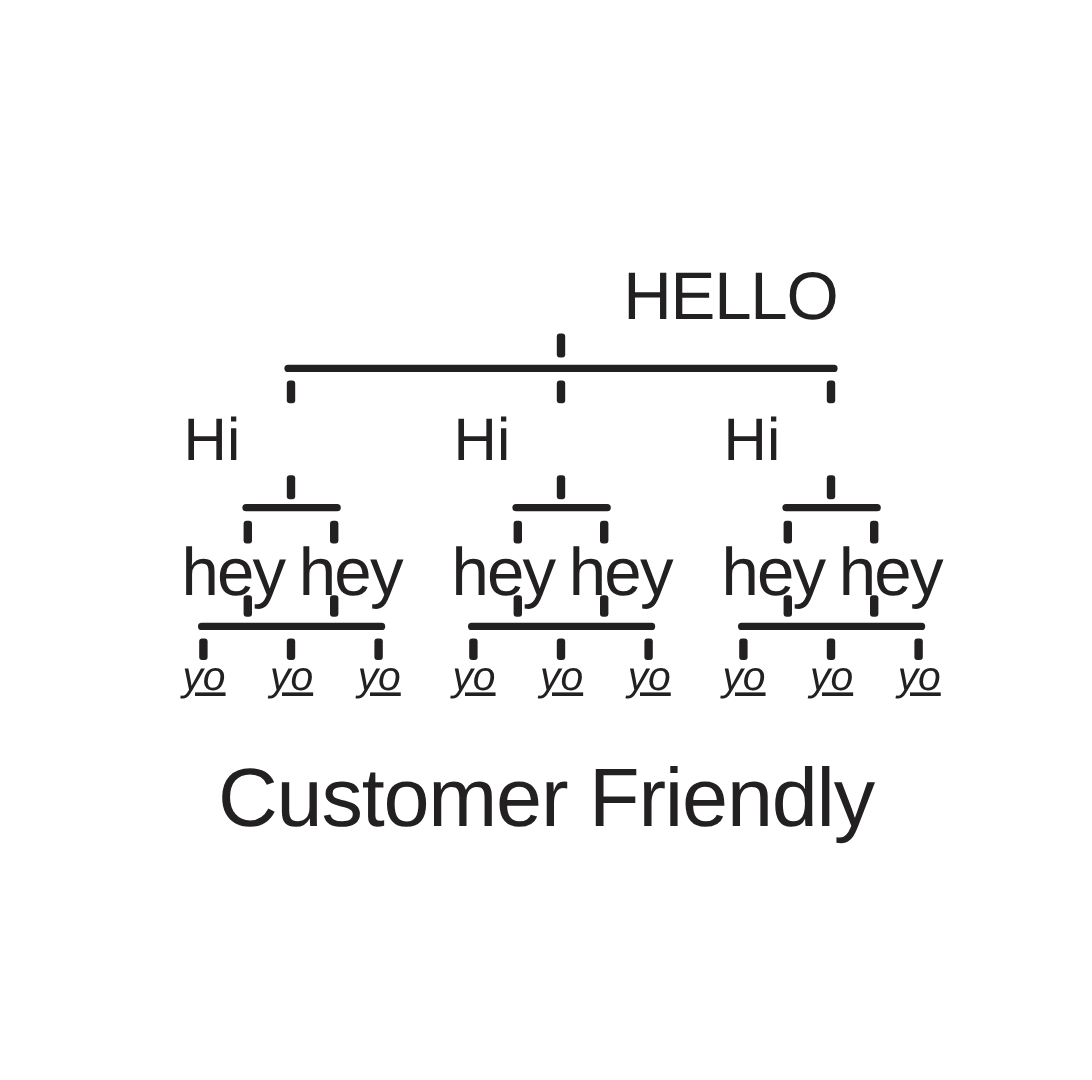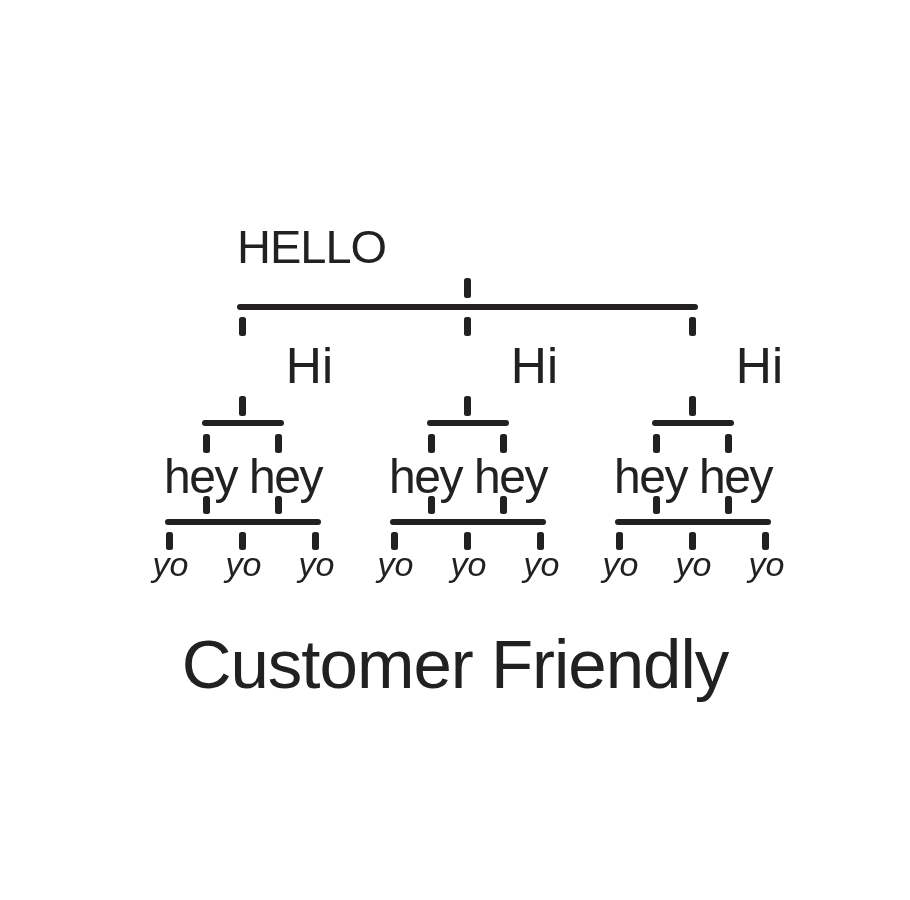--- a/index.html
+++ b/index.html
@@ -10,56 +10,56 @@
     overflow:hidden; color:var(--ink);
     font-family:"Liberation Sans", sans-serif;
   }
   
   .dash { position:absolute; width:7px; background:var(--ink); border-radius:2.5px; }
   
   .hbar { position:absolute; height:6px; background:var(--ink); border-radius:3px; }
 
   .root-label {
     position:absolute; top:219px; left:237px; width:461px;
-    text-align:left; font-size:47px; line-height:56px; letter-spacing:-1px;
+    text-align:right; font-size:56px; line-height:56px; letter-spacing:-1px;
   }
   .root-dash { left:464px; top:278px; height:20px; }
   .top-bar   { left:237px; top:304px; width:461px; }
 
   .column { position:absolute; top:0; width:180px; height:640px; }
   .col-a { left:153px; } .col-b { left:378px; } .col-c { left:603px; }
 
   .d-top { left:86px; top:317px; height:19px; }
   .branch-label {
-    position:absolute; top:341px; left:0; width:180px; text-align:right;
+    position:absolute; top:341px; left:0; width:180px; text-align:left;
     font-size:50px; line-height:50px;
   }
   .d-mid { left:86px; top:396px; height:20px; }
   .short-bar { left:49px; top:420px; width:82px; }
 
   .d-pair-l { left:50px; }  .d-pair-r { left:122px; }
   .d-pair-a { top:434px; height:19px; }
   .d-pair-b { top:496px; height:18px; }
 
   .hey-row {
     position:absolute; top:455px; left:0; width:180px;
     display:flex; justify-content:center; gap:12px;
-    font-size:48px; line-height:44px; letter-spacing:-1.5px;
+    font-size:56px; line-height:44px; letter-spacing:-1.5px;
   }
 
   .wide-bar { left:12px; top:519px; width:156px; }
   .d-leaf { top:532px; height:18px; }
   .d-l1 { left:13px; } .d-l2 { left:86px; } .d-l3 { left:159px; }
 
   .yo-row {
     position:absolute; top:547px; left:-2px; width:184px;
     display:flex; justify-content:center;
     font-size:34px; line-height:34px; font-style:italic;
   }
-  .yo { width:37px; text-align:right; }
+  .yo { width:37px; text-align:center;text-decoration:underline; }
   .yo + .yo { margin-left:36px; }
 
   .caption {
     position:absolute; top:633px; left:0; width:910px; text-align:center;
     font-size:69px; line-height:64px; letter-spacing:-1px;
   }
 </style>
 </head>
 <body>
 

